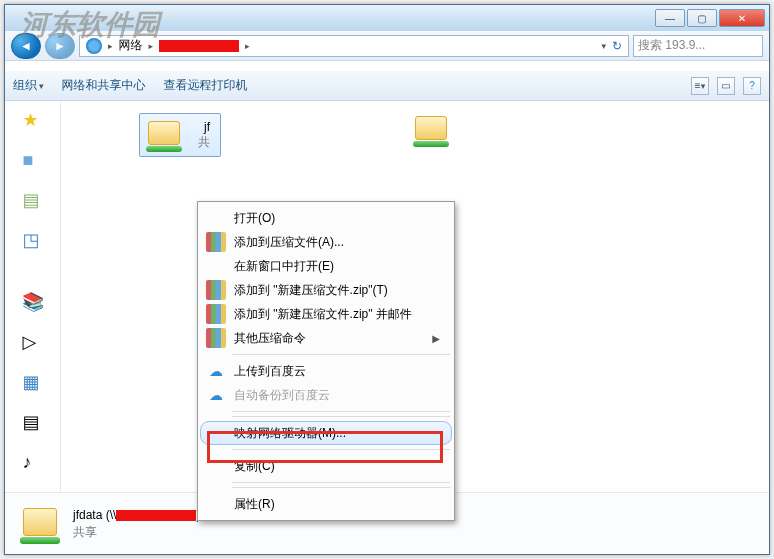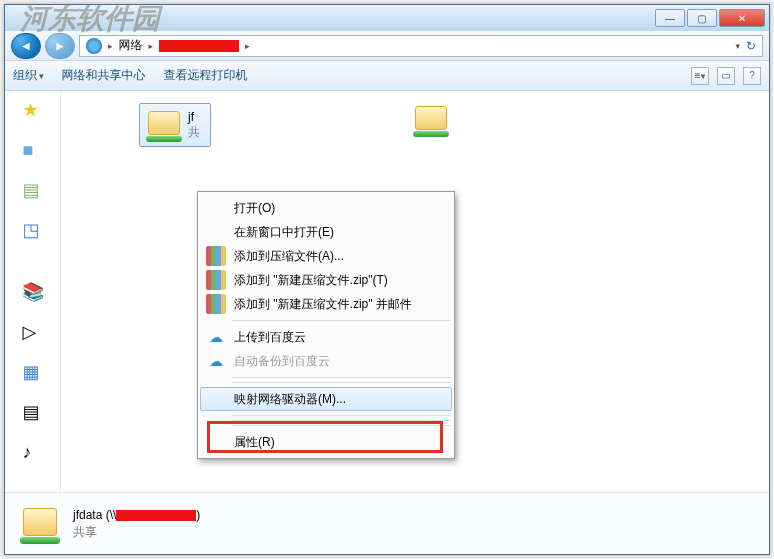--- a/index.html
+++ b/index.html
@@ -1,59 +1,59 @@
 <!DOCTYPE html>
 <html><head>
 <meta charset="utf-8">
 <style>
   * { margin: 0; padding: 0; box-sizing: border-box; font-family: "Microsoft YaHei", "SimSun", Tahoma, sans-serif; font-size: 12px; }
   body { width: 774px; height: 559px; background: #f0f0f0; position: relative; overflow: hidden; }
-  .watermark { position: absolute; left: 20px; top: 0; z-index: 30; pointer-events: none; opacity: .6; }
+  .watermark { position: absolute; left: 20px; top: 6px; z-index: 30; pointer-events: none; opacity: .6; }
   .watermark .wm-cn { font-size: 28px; color: #8a8578; font-style: italic; font-weight: bold; }
   .watermark .wm-url { font-size: 14px; color: #7fa7bb; font-style: italic; }
   .window { position: absolute; left: 4px; top: 4px; width: 766px; height: 551px; background: #fff; border: 1px solid #486e94; box-shadow: 0 0 4px rgba(0,0,0,.3); display: flex; flex-direction: column; }
   .titlebar { height: 26px; background: linear-gradient(#e9f3fb,#cfe4f5,#bad8ef); display: flex; align-items: center; justify-content: flex-end; padding-right: 4px; }
   .win-btn { width: 30px; height: 18px; margin-left: 2px; background: linear-gradient(#f3f6fa,#d6e4f2); border: 1px solid #7a9abf; border-radius: 2px; display:flex;align-items:center;justify-content:center; font-size:10px; color:#2a4a6b; cursor:pointer;}
   .win-btn.close{background:linear-gradient(#f08278,#d93c2a);color:#fff;width:46px;}
   .addrbar { height: 30px; background: linear-gradient(#f4f8fc,#e3edf7); border-bottom:1px solid #c8d7e6; display:flex; align-items:center; padding:0 6px; gap:4px;}
   .nav-btn{width:30px;height:26px;border-radius:14px;background:radial-gradient(circle at 30% 30%,#55b4f1 0%,#0e6eb8 70%);border:1px solid #0e5f9f;display:flex;align-items:center;justify-content:center;color:#fff;cursor:pointer;}
   .path-box{flex:1 1 auto;height:22px;background:#fff;border:1px solid #9fb7cf;display:flex;align-items:center;padding:0 6px;gap:6px;font-size:12px;}
   .path-redacted{display:inline-block;width:80px;height:12px;background:#e11;}
   .path-icon{width:16px;height:16px;background:radial-gradient(circle,#63b7f0 40%,#2280c8 70%);border-radius:50%;}
   .tri{font-size:9px;color:#555;}
   .search-box{width:130px;height:22px;background:#fff;border:1px solid #9fb7cf;display:flex;align-items:center;padding:0 4px;color:#888;}
-  .toolbar{height:30px;background:linear-gradient(#f5f9fd,#e1ecf7);border-bottom:1px solid #c8d7e6;display:flex;align-items:center;justify-content:space-between;padding:0 8px;}
+  .toolbar{height:30px;background:linear-gradient(#f5f9fd,#e1ecf7);border-bottom:1px solid #c8d7e6;display:flex;align-items:center;justify-content:space-between;padding:0 8px;margin-top:10px;}
   .toolbar-left{display:flex;gap:18px;}
   .tool-item{color:#16507e;cursor:pointer;display:flex;align-items:center;gap:2px;}
   .toolbar-right{display:flex;gap:8px;align-items:center;}
   .tb-ico{width:18px;height:18px;border:1px solid #9fb7cf;background:linear-gradient(#fff,#e6eef7);display:flex;align-items:center;justify-content:center;font-size:10px;color:#16507e;cursor:pointer;}
   .body-area{flex:1;display:flex;min-height:0;}
   .sidebar{width:56px;background:#fff;border-right:1px solid #e5e9ed;display:flex;flex-direction:column;align-items:center;padding-top:10px;gap:22px;}
   .sb-ico{width:20px;height:20px;font-size:18px;line-height:1;}
   .sb-star{color:#f0c419;}
   .sb-drive{color:#6fa8dc;}
   .sb-lib{color:#88b36f;}
   .sb-pic{color:#3d85c6;}
   .sb-pc{color:#555;}
   .content{flex:1;position:relative;background:#fff;}
-  .item{position:absolute;display:flex;align-items:center;gap:2px;}
+  .item{position:absolute;display:flex;align-items:center;gap:12px;text-align:right;}
   .item.sel{left:78px;top:12px;background:linear-gradient(#eef6ff,#d9ecfe);border:1px solid #7da2ce;border-radius:2px;padding:4px 10px 4px 4px;}
   .item.plain{left:350px;top:12px;}
   .folder-icn{width:42px;height:34px;position:relative;}
   .folder-icn::before{content:"";position:absolute;left:4px;top:3px;width:30px;height:22px;background:linear-gradient(#fff4c8,#f2cc67);border:1px solid #d8aa33;border-radius:3px;}
   .folder-icn::after{content:"";position:absolute;left:2px;bottom:0;width:36px;height:6px;background:linear-gradient(#7ad77a,#2aa02a);border-radius:3px;}
   .item .lbl{font-size:12px;}
   
   .ctxmenu{position:absolute;left:136px;top:100px;width:258px;background:#fcfcfc;border:1px solid #9a9a9a;box-shadow:2px 3px 6px rgba(0,0,0,.35);padding:4px 2px;z-index:20;}
   .ctxmenu .mi{display:flex;align-items:center;height:24px;padding:0 12px 0 34px;position:relative;cursor:default;text-align:center;}
   .ctxmenu .mi .mico{position:absolute;left:6px;width:20px;height:20px;display:flex;align-items:center;justify-content:center;font-size:14px;}
   .ctxmenu .mi.disabled{color:#9d9d9d;}
   .ctxmenu .mi .chev{margin-left:auto;font-size:10px;color:#555;}
   .ctxmenu hr{border:none;border-top:1px solid #ddd;margin:4px 2px 4px 32px;}
-  .ctxmenu .mi.highlight{background:linear-gradient(#eff6ff,#d9ecff);border:1px solid #9cc0e6;border-radius:2px;height:24px;padding-left:33px;}
+  .ctxmenu .mi.highlight{background:linear-gradient(#eff6ff,#d9ecff);border:1px solid #9cc0e6;border-radius:9px;height:24px;padding-left:33px;}
   .red-box{position:absolute;left:146px;top:330px;width:236px;height:32px;border:3px solid #e03126;pointer-events:none;z-index:21;}
   .mico.books{background:linear-gradient(90deg,#d95b5b 0 25%,#6fb26f 25% 50%,#68a7e2 50% 75%,#e8c75d 75% 100%);width:18px;height:14px;border-radius:2px;}
   .mico.cloud{color:#2e8bd6;}
   
   .details{height:62px;background:#fbfcfe;border-top:1px solid #e3e8ee;display:flex;align-items:center;padding:6px 12px;gap:10px;}
   .details .big-folder{width:46px;height:40px;position:relative;}
   .details .big-folder::before{content:"";position:absolute;left:6px;top:4px;width:32px;height:26px;background:linear-gradient(#fff4c8,#f2cc67);border:1px solid #d8aa33;border-radius:3px;}
   .details .big-folder::after{content:"";position:absolute;left:3px;bottom:0;width:40px;height:7px;background:linear-gradient(#7ad77a,#2aa02a);border-radius:3px;}
   .details .meta .name{font-size:13px;}
   .details .meta .name .red{display:inline-block;width:80px;height:11px;background:#e11;vertical-align:middle;}
@@ -79,20 +79,23 @@
     <div class="nav-btn" style="opacity:.55">►</div>
     <div class="path-box">
       <span class="path-icon"></span>
       <span class="tri">▸</span>
       <span>网络</span>
       <span class="tri">▸</span>
       <span class="path-redacted"></span>
       <span class="tri">▸</span>
       <span style="margin-left:auto" class="tri">▾</span>
       <span style="color:#2a6eb5">↻</span>
+    </div>
+    <div class="search-box">
+      <span>搜索 193.9...</span>
     </div>
   </div>
 
   <div class="toolbar">
     <div class="toolbar-left">
       <span class="tool-item">
           <span>组织</span> 
           <span class="tri">▾</span>
         </span>
       <span class="tool-item">网络和共享中心</span>
@@ -133,49 +136,57 @@
       </div>
       <div class="item plain">
         <div class="folder-icn"></div>
       </div>
 
       <div class="ctxmenu">
         <div class="mi">
             <span>打开(O)</span>
           </div>
         <div class="mi">
+            <span class="mico books"></span>
+            <span>添加到压缩文件(A)...</span>
+          </div>
+        <div class="mi">
             <span>在新窗口中打开(E)</span>
           </div>
         <div class="mi">
             <span class="mico books"></span>
-            <span>添加到压缩文件(A)...</span>
-          </div>
-        <div class="mi">
-            <span class="mico books"></span>
             <span>添加到 "新建压缩文件.zip"(T)</span>
           </div>
         <div class="mi">
             <span class="mico books"></span>
             <span>添加到 "新建压缩文件.zip" 并邮件</span>
+          </div>
+        <div class="mi">
+            <span class="mico books"></span>
+            <span>其他压缩命令</span>
+            <span class="chev">▶</span>
           </div>
         <hr>
         <div class="mi">
             <span class="mico cloud">☁</span>
             <span>上传到百度云</span>
           </div>
         <div class="mi disabled">
             <span class="mico cloud">☁</span>
             <span>自动备份到百度云</span>
           </div>
         <hr>
         <hr>
         <div class="mi highlight">
             <span>映射网络驱动器(M)...</span>
           </div>
         <hr>
+        <div class="mi">
+            <span>复制(C)</span>
+          </div>
         <hr>
         <hr>
         <div class="mi">
             <span>属性(R)</span>
           </div>
       </div>
       <div class="red-box"></div>
     </div>
   </div>
 

